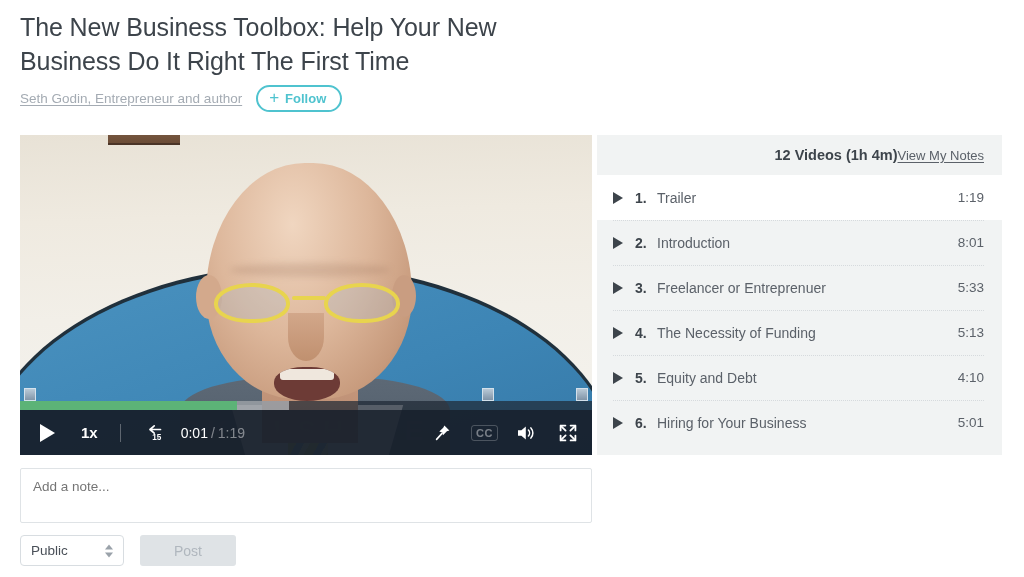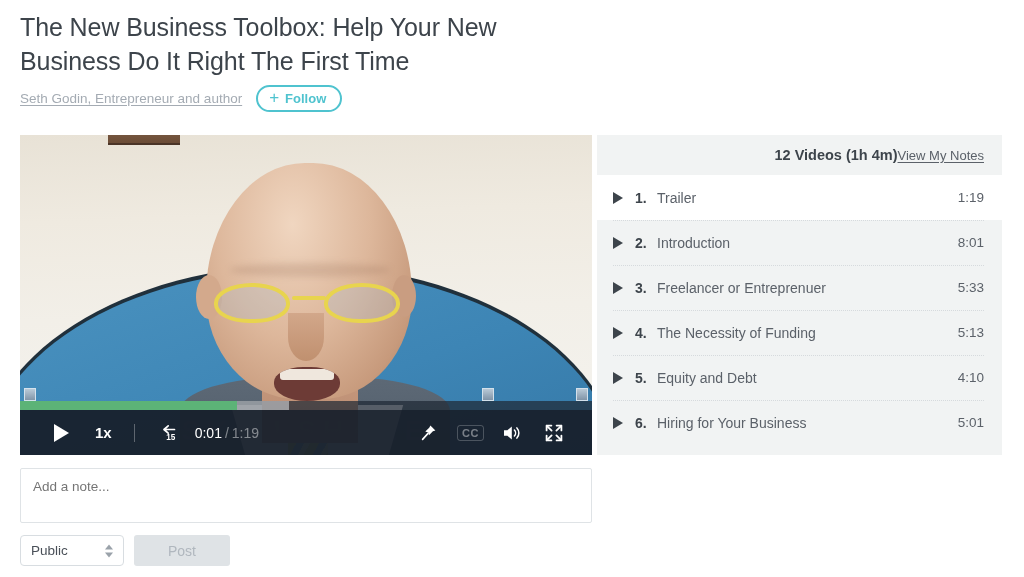--- a/index.html
+++ b/index.html
@@ -255,21 +255,21 @@
     user-select: none;
   }
 
   .controls {
     position: absolute;
     left: 0; right: 0; bottom: 0;
     height: 45px;
     background: rgba(23,32,43,0.95);
     display: flex;
     align-items: center;
-    padding: 0 28px;
+    padding: 0 14px;
   }
   .ctl {
     display: flex;
     align-items: center;
     justify-content: center;
     color: #ffffff;
     cursor: pointer;
   }
   .play-tri {
     width: 0; height: 0;
@@ -325,21 +325,21 @@
     color: #8d949c;
     outline: none;
     resize: none;
     font-family: "Liberation Sans", sans-serif;
   }
   .note-actions {
     position: absolute;
     left: 20px; top: 535px;
     display: flex;
     align-items: flex-end;
-    gap: 10px;
+    gap: 16px;
   }
   .visibility-select {
     position: relative;
     width: 104px; height: 31px;
     border: 1px solid #d8dde1;
     border-radius: 4px;
     background: #ffffff;
     display: flex;
     align-items: center;
     padding: 0 10px;

